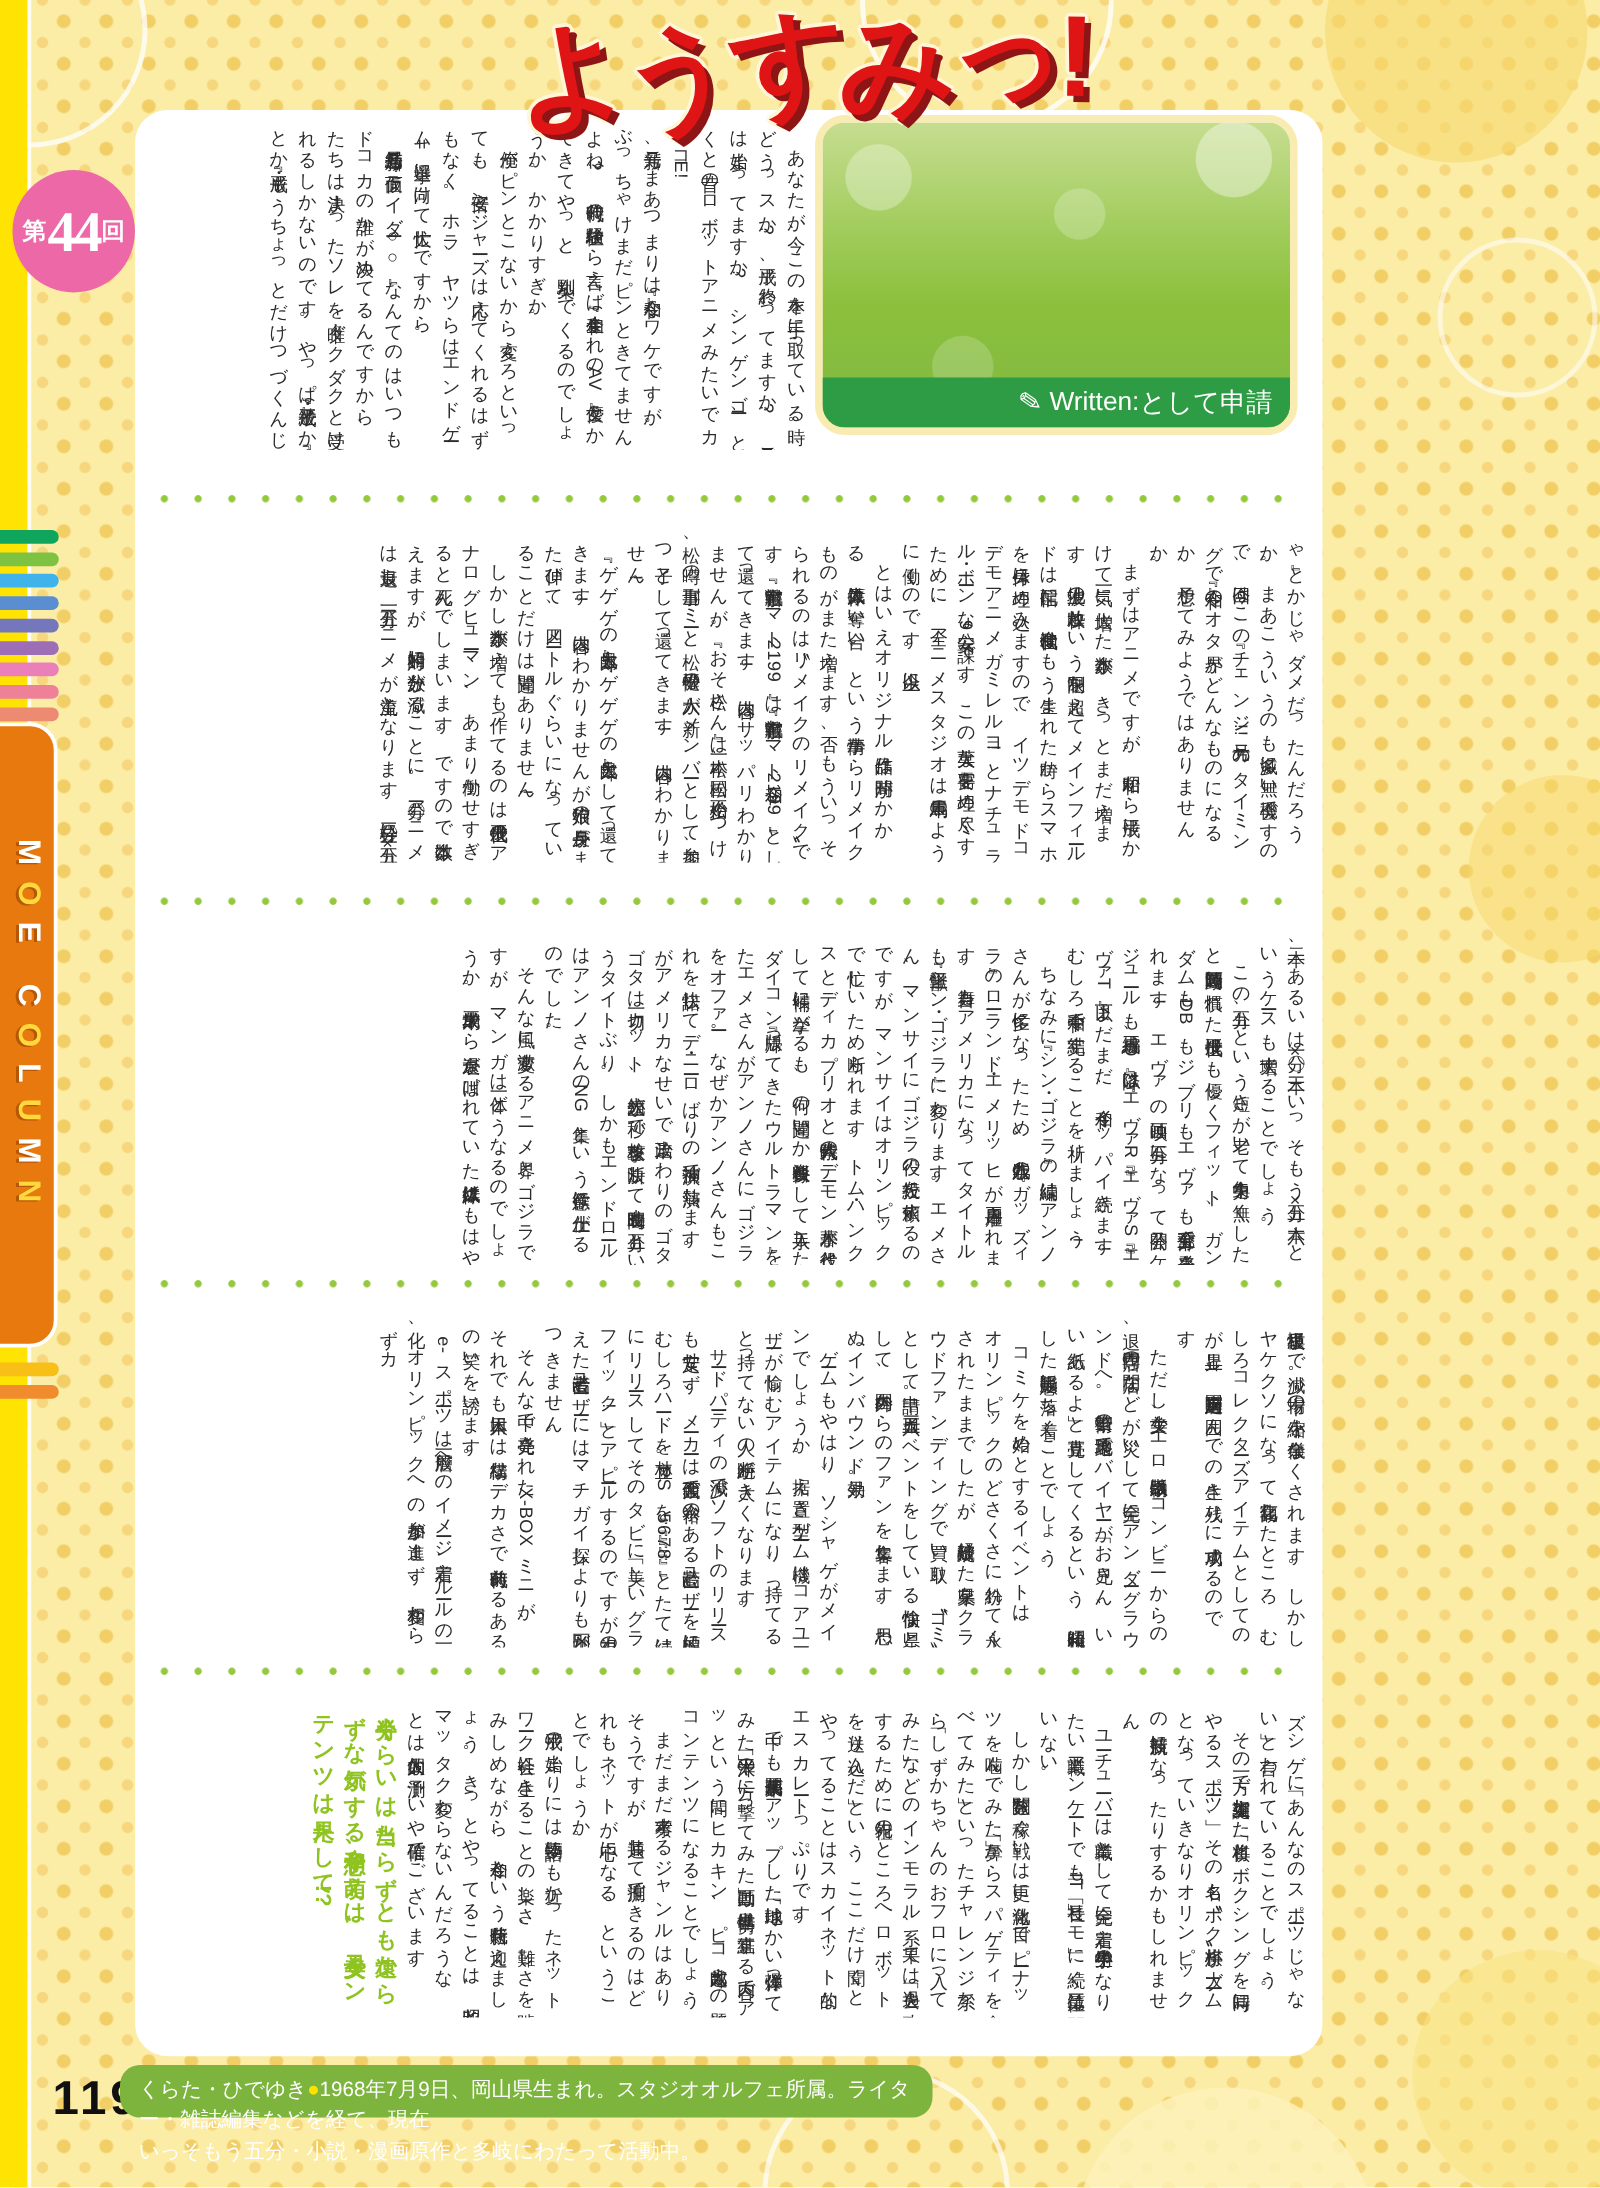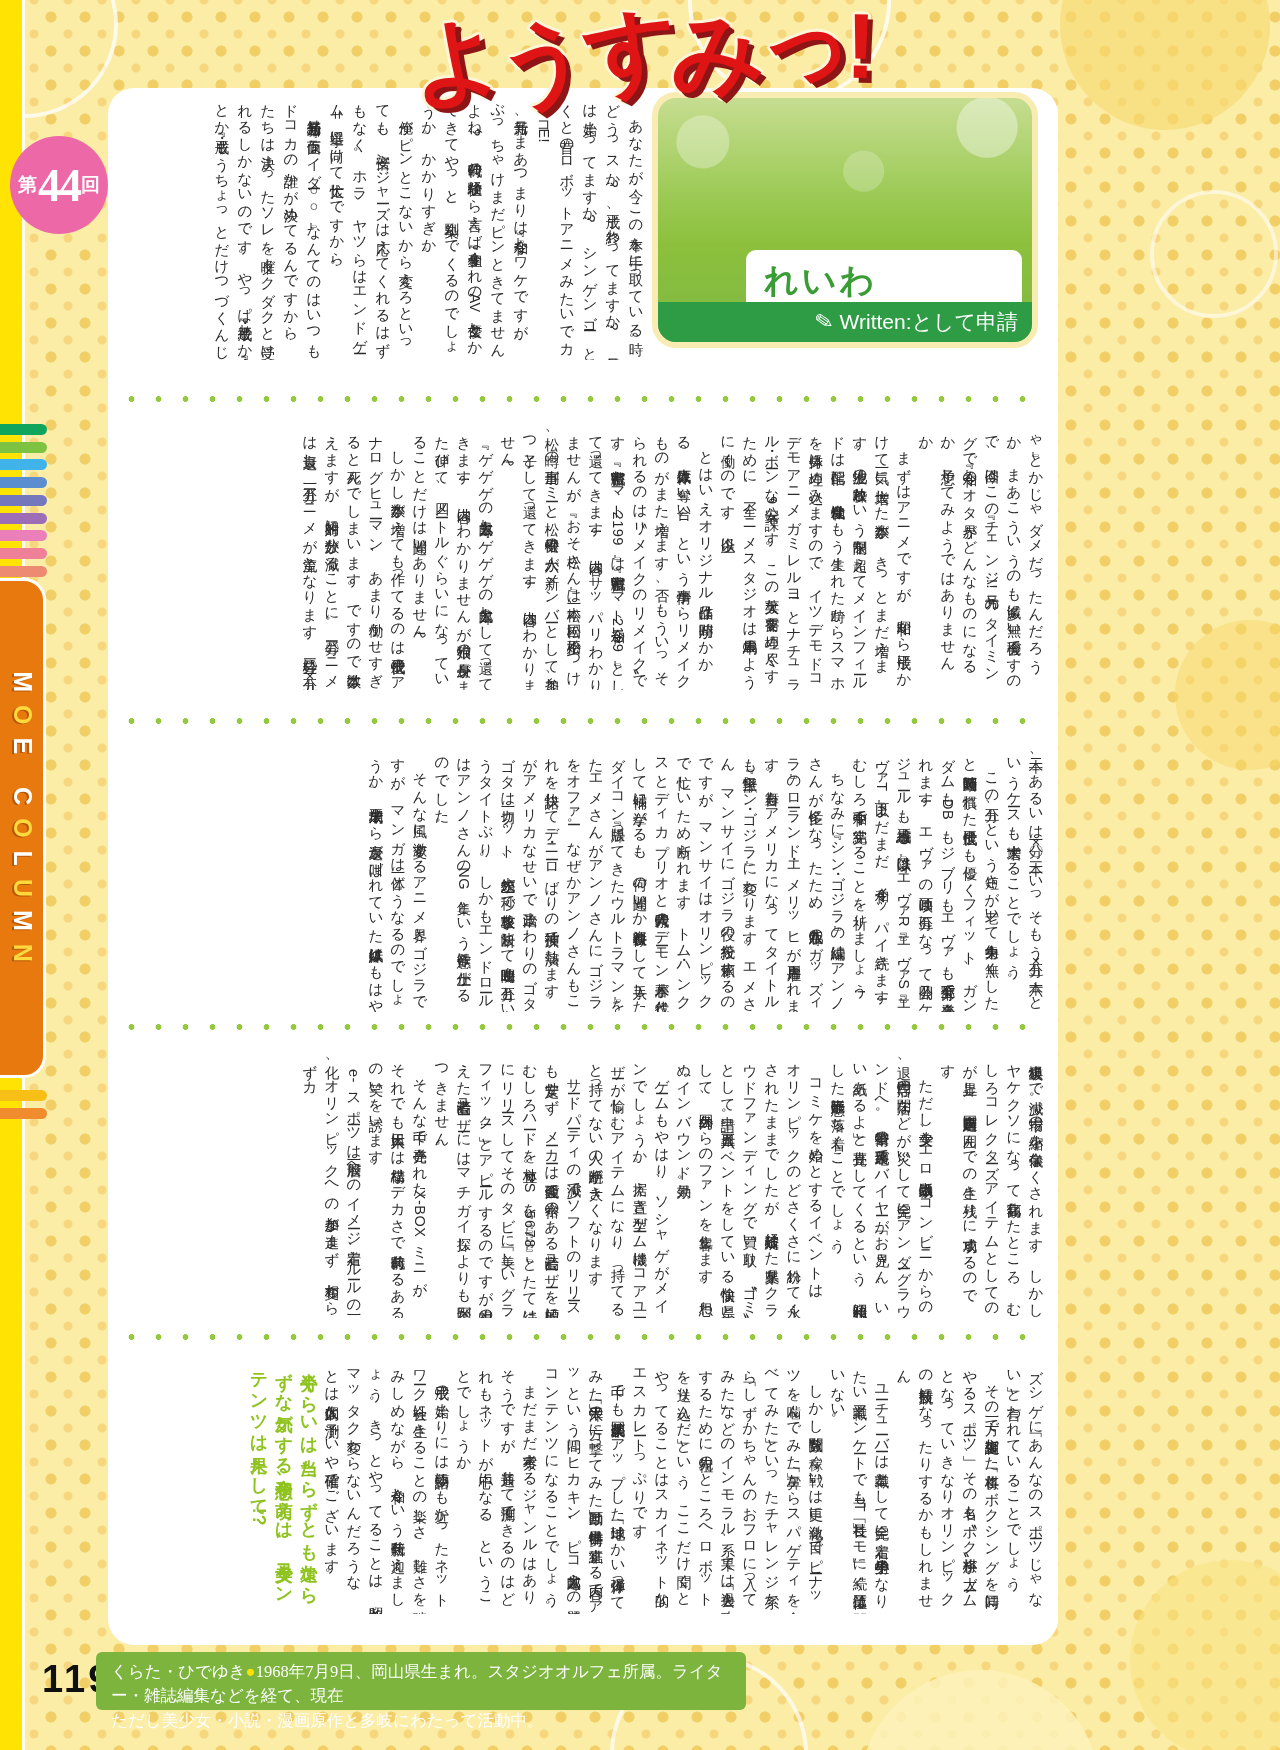--- a/index.html
+++ b/index.html
@@ -96,22 +96,22 @@
   .highlight{font-size:17.5px;font-weight:bold;color:#8fc31f;line-height:25px;letter-spacing:1px;}
   .separator{
     position:absolute;left:118px;width:928px;height:6px;
     background-image:radial-gradient(circle,#95c93d 2.6px,transparent 3.2px);
     background-size:27px 6px;background-repeat:repeat-x;background-position:0 center;
   }
   #sep1{top:396px;} #sep2{top:718px;} #sep3{top:1024px;} #sep4{top:1334px;}
 
   
   #footer-bar{
-    position:absolute;left:96px;top:1652px;width:650px;height:58px;background:#7cb43e;border-radius:6px;
-    color:#fff;font-size:16.5px;line-height:1.48;padding:8px 15px;box-sizing:border-box;font-family:Liberation Serif, serif;
+    position:absolute;left:96px;top:1652px;width:650px;height:42px;background:#7cb43e;border-radius:16px;
+    color:#fff;font-size:16.5px;line-height:1.48;padding:8px 15px;box-sizing:border-box;
   }
   #footer-bar .dot{color:#ffe100;}
   #page-number{
     position:absolute;left:42px;top:1658px;font-size:38px;font-weight:bold;color:#101010;letter-spacing:3px;
   }
 </style>
 </head>
 <body>
 
 <div id="page">
@@ -142,23 +142,20 @@
       <div class="side-tab" style="background: rgb(248, 192, 22); top: 1090px;"></div>
       <div class="side-tab" style="background: rgb(240, 140, 46); top: 1108px;"></div>
     </div>
 
   <div id="moe-box"></div>
   <div id="moe-label"><span class="ch ch0">M</span><span class="ch ch1">O</span><span class="ch ch0">E</span><span class="ch ch1"> </span><span class="ch ch0">C</span><span class="ch ch1">O</span><span class="ch ch0">L</span><span class="ch ch1">U</span><span class="ch ch0">M</span><span class="ch ch1">N</span></div>
 
   <div id="card"></div>
 
   <div id="logo-box">
-    <div id="reiwa-bar">
-      <span id="reiwa-text">れいわ</span>
-    </div>
     <div id="credit-band">
       <span class="pencil">✎</span>
       <span>Written:</span>
       <span>として申請</span>
     </div>
   </div>
   <div id="logo-title"><span class="ch ch0">よ</span><span class="ch ch1">う</span><span class="ch ch0">す</span><span class="ch ch1">み</span><span class="ch ch0">っ</span><span class="ch ch1">!</span></div>
   <div id="episode-badge">
     <span class="small">第</span>
     <span class="num">44</span>
@@ -186,16 +183,16 @@
 
   <div id="sep4" class="separator"></div>
   <div id="band4" class="vband">
     <div class="plist"><p>ズシゲに「あんなのスポーツじゃない」と言われていることでしょう。</p><p>　その一方で突如誕生した「将棋とボクシングを同時にやるスポーツ」、その名も〝ボク将棋〟が大ブームとなっていきなりオリンピックの新競技になったりするかもしれません。</p><p>　ユーチューバーは職業として完全に定着。小学生男子のなりたい職業アンケートでも「IT社長」「ヒモ」に続く第三位は間違いない。</p><p>　しかし閲覧数を稼ぐ戦いは更に激化。「目でピーナッツを噛んでみた」「鼻からスパゲティを食べてみた」といったチャレンジ系から「しずかちゃんのおフロに入ってみた」などのインモラル系、果ては「過去を改変するために先祖のところへロボットを送り込んだ」という、ここだけ聞くとやってることはスカイネット的なエスカレートっぷりです。</p><p>　中でも某国某代表がアップした「地球はかい爆弾作ってみた」「太平洋の方に撃ってみた」動画は世界情勢に直結する内容でアッという間にヒカキン、ピコ太郎越えの話題コンテンツになることでしょう。</p><p>　まだまだ考察するジャンルはありそうですが、共通して推測できるのはどれもネットが中心になる、ということでしょうか。</p><p>　平成の始まりには夢物語にも近かったネットワーク社会に生きることの楽しさ、難しさを噛みしめながら、令和という新時代を迎えましょう。きっとやってることは、昭和とマッタク変わらないんだろうな、とは個人的な予測、いや確信でございます。</p></div>
     <p class="highlight">半分くらいは当たらずとも遠からずな気がする令和予想、萌えは、美少女コンテンツは果たして!?</p>
   </div>
 
   <div id="page-number">119</div>
   <div id="footer-bar">
     <span>くらた・ひでゆき</span><span class="dot">●</span><span>1968年7月9日、岡山県生まれ。スタジオオルフェ所属。ライター・雑誌編集などを経て、現在</span><br>
-    <span>ただし美少女・小説・漫画原作と多岐にわたって活動中。</span>
+    <span>いっそもう五分・小説・漫画原作と多岐にわたって活動中。</span>
   </div>
 
 </div>
 
 </body></html>

